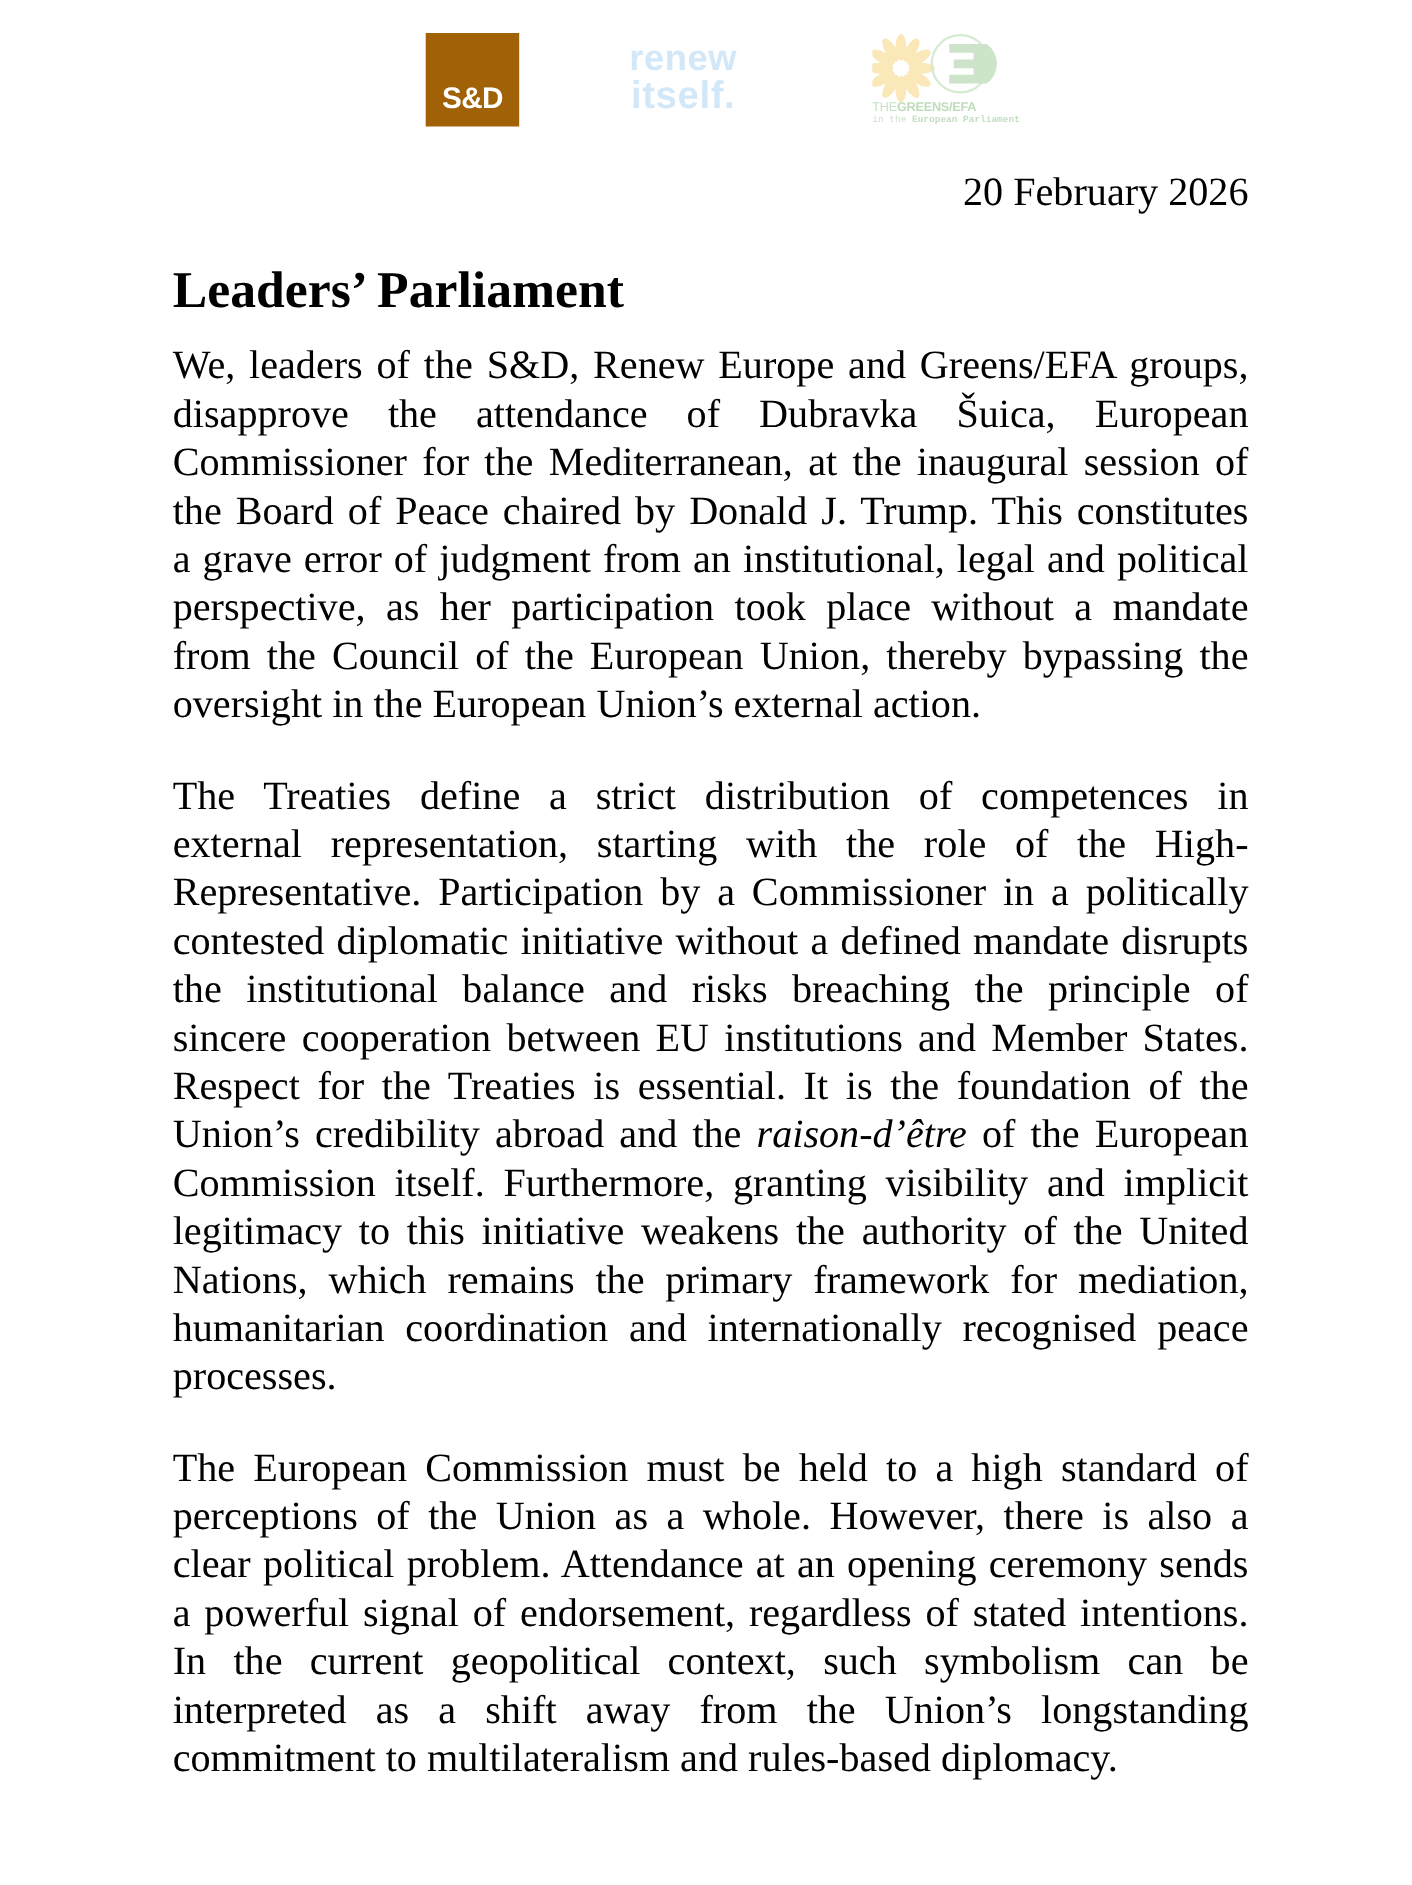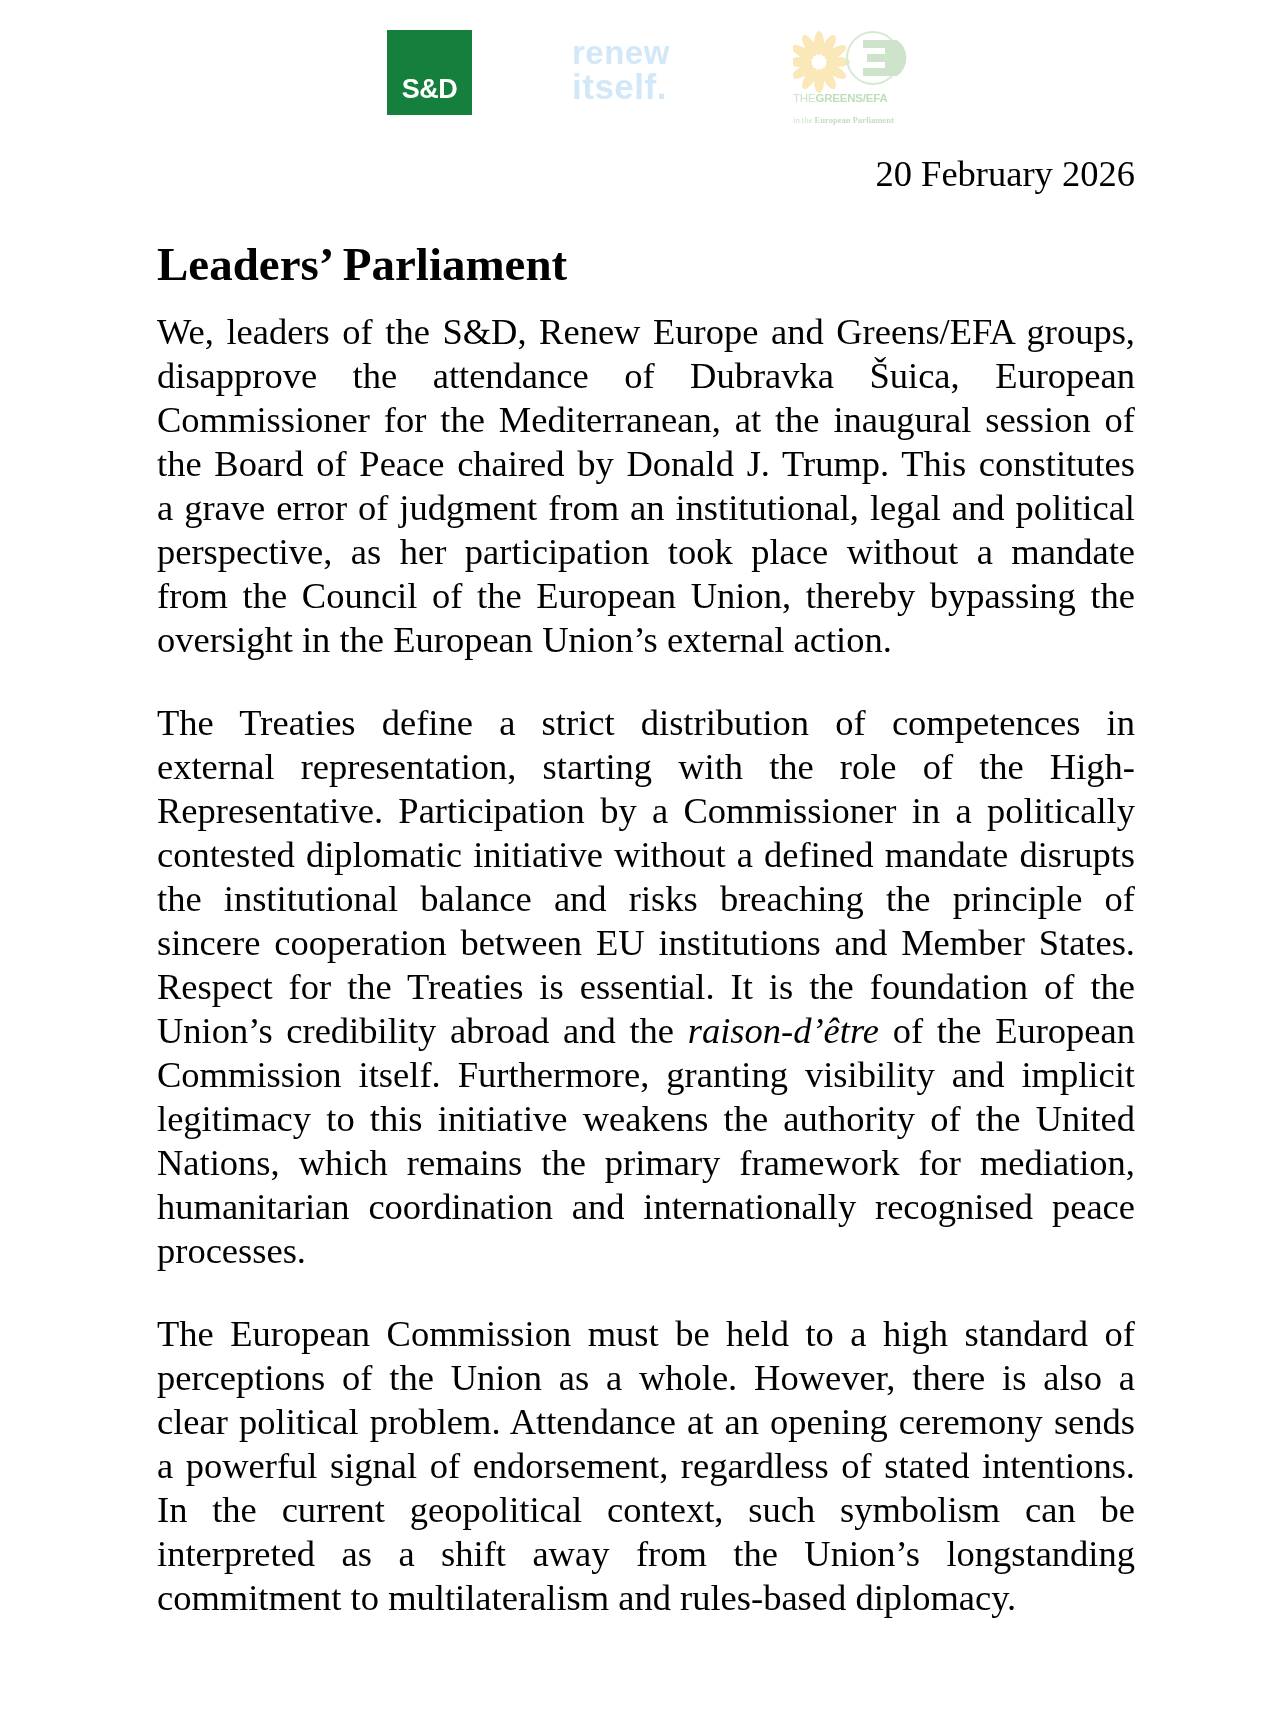--- a/index.html
+++ b/index.html
@@ -20,41 +20,41 @@
     left: 0; top: 0;
     width: 1284px;
     height: 1714px;
   }
 
   
   .logo-sd {
     position: absolute;
     left: 387px; top: 30px;
     width: 85px; height: 85px;
-    background: #15803d;
+    background: #a16207;
   }
   .logo-sd span {
     position: absolute;
     left: 0; right: 0;
     top: 44px;
     text-align: center;
     font-family: "Liberation Sans", "DejaVu Sans", sans-serif;
     font-weight: bold;
     font-size: 27px;
     letter-spacing: -0.5px;
     color: #ffffff;
   }
   .logo-renew {
     position: absolute;
-    left: 572px; top: 36px;
+    left: 540px; top: 36px;
     width: 162px; height: 76px;
     font-family: "Liberation Sans", "DejaVu Sans", sans-serif;
     font-weight: bold;
     color: #D2E8F8;
-    text-align: left;
+    text-align: center;
   }
   .logo-renew .l1 {
     position: absolute;
     left: 0; right: 0; top: 0;
     font-size: 33px;
     line-height: 34px;
     letter-spacing: 0.5px;
   }
   .logo-renew .l2 {
     position: absolute;
@@ -77,22 +77,22 @@
     font-family: "Liberation Sans", "DejaVu Sans", sans-serif;
     font-size: 11.5px;
     line-height: 12px;
     letter-spacing: -0.2px;
     color: #C9E2C6;
     white-space: nowrap;
   }
   .logo-greens .g-name b { color: #BFDDBB; }
   .logo-greens .g-sub {
     position: absolute;
-    left: 0; top: 85px;
-    font-family: Liberation Serif, serif;
+    left: 0; top: 74px;
+    font-family: Liberation Mono, monospace;
     font-size: 8.6px;
     line-height: 10px;
     color: #CDE3CA;
     white-space: nowrap;
   }
   .logo-greens .g-sub b { color: #C3DEC0; }
 
   
   .date {
     position: absolute;

